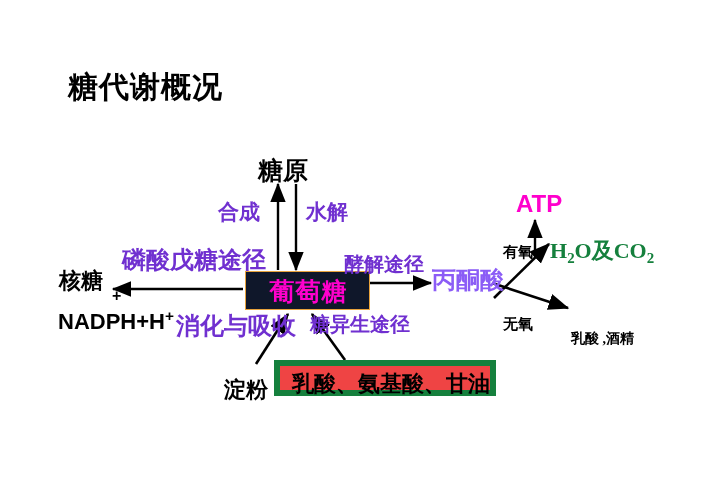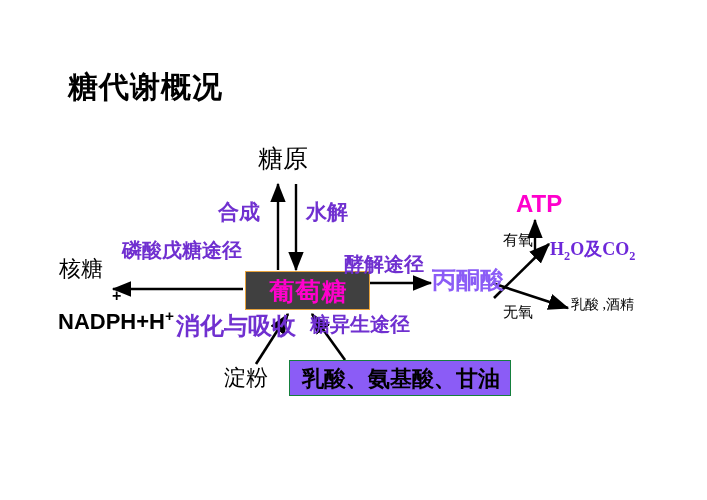--- a/index.html
+++ b/index.html
@@ -26,40 +26,41 @@
     top: 72px;
     font-family: "Liberation Serif", "DejaVu Serif", serif;
     font-size: 30px;
     font-weight: 700;
     color: #000000;
     letter-spacing: 1px;
   }
   
   .cjk-black {
     font-family: "Liberation Serif", "DejaVu Serif", serif;
-    font-weight: 400;
-    color: #000000;
+    font-weight: 700;
+    color: #000000;
+    margin-top: 12px;
   }
   #glycogen { left: 258px; top: 146px; font-size: 25px; }
   #ribose   { left: 59px;  top: 258px; font-size: 22px; }
   #starch   { left: 224px; top: 367px; font-size: 22px; }
   #aerobic    { left: 503px; top: 233px; font-size: 15px; }
   #anaerobic  { left: 503px; top: 305px; font-size: 15px; }
-  #lactate-alcohol { left: 571px; top: 298px; font-size: 14px; }
+  #lactate-alcohol { left: 571px; top: 320px; font-size: 14px; }
 
   
   .cjk-purple {
     font-family: "Liberation Serif", "DejaVu Serif", serif;
     font-weight: 700;
     color: #7030D0;
     text-align: right;
   }
   #synth      { left: 218px; top: 202px; font-size: 21px; }
   #hydrolysis { left: 306px; top: 202px; font-size: 21px; }
-  #ppp        { left: 122px; top: 240px; font-size: 20px; }
+  #ppp        { left: 122px; top: 248px; font-size: 24px; }
   #glycolysis { left: 344px; top: 254px; font-size: 20px; }
   #digest     { left: 176px; top: 314px; font-size: 24px; }
   #gluconeo   { left: 310px; top: 314px; font-size: 20px; }
 
   
   #pyruvate {
     left: 432px; top: 268px;
     font-family: "Liberation Serif", "DejaVu Serif", serif;
     font-weight: 700;
     font-size: 24px;
@@ -86,58 +87,58 @@
     font-family: "Liberation Sans", "DejaVu Sans", sans-serif;
     font-weight: 700;
     font-size: 16px;
     color: #000000;
   }
   
   #h2o-co2 {
     left: 550px; top: 240px;
     font-family: "Liberation Serif", "DejaVu Serif", serif;
     font-weight: 700;
-    font-size: 18px;
-    color: #6d28d9;
+    font-size: 22px;
+    color: #15803d;
   }
   #h2o-co2 sub { font-size: 0.68em; }
 
   
   #glucose-box {
     position: absolute;
     left: 245px;
     top: 271px;
     width: 125px;
     height: 39px;
-    background: #404040;
+    background: #0f172a;
     border: 1px solid #E8A33D;
     box-sizing: border-box;
   }
   #glucose-label {
     position: absolute;
     left: 0; top: 0;
     width: 125px; height: 39px;
     display: flex;
     align-items: center;
     justify-content: center;
     font-family: "Liberation Serif", "DejaVu Serif", serif;
     font-weight: 700;
     font-size: 25px;
     color: #FF00CC;
     letter-spacing: 1px;
   }
   
   #substrate-box {
     position: absolute;
-    left: 289px;
+    left: 274px;
     top: 360px;
     width: 222px;
     height: 36px;
-    background: #8b5cf6;
-    border: 1px solid #15803d;
+    background: #ef4444;
+    border: 6px solid #15803d;
     box-sizing: border-box;
   }
   #substrate-label {
     position: absolute;
     left: 0; top: 0;
     width: 222px; height: 36px;
     display: flex;
     align-items: center;
     justify-content: center;
     font-family: "Liberation Serif", "DejaVu Serif", serif;

